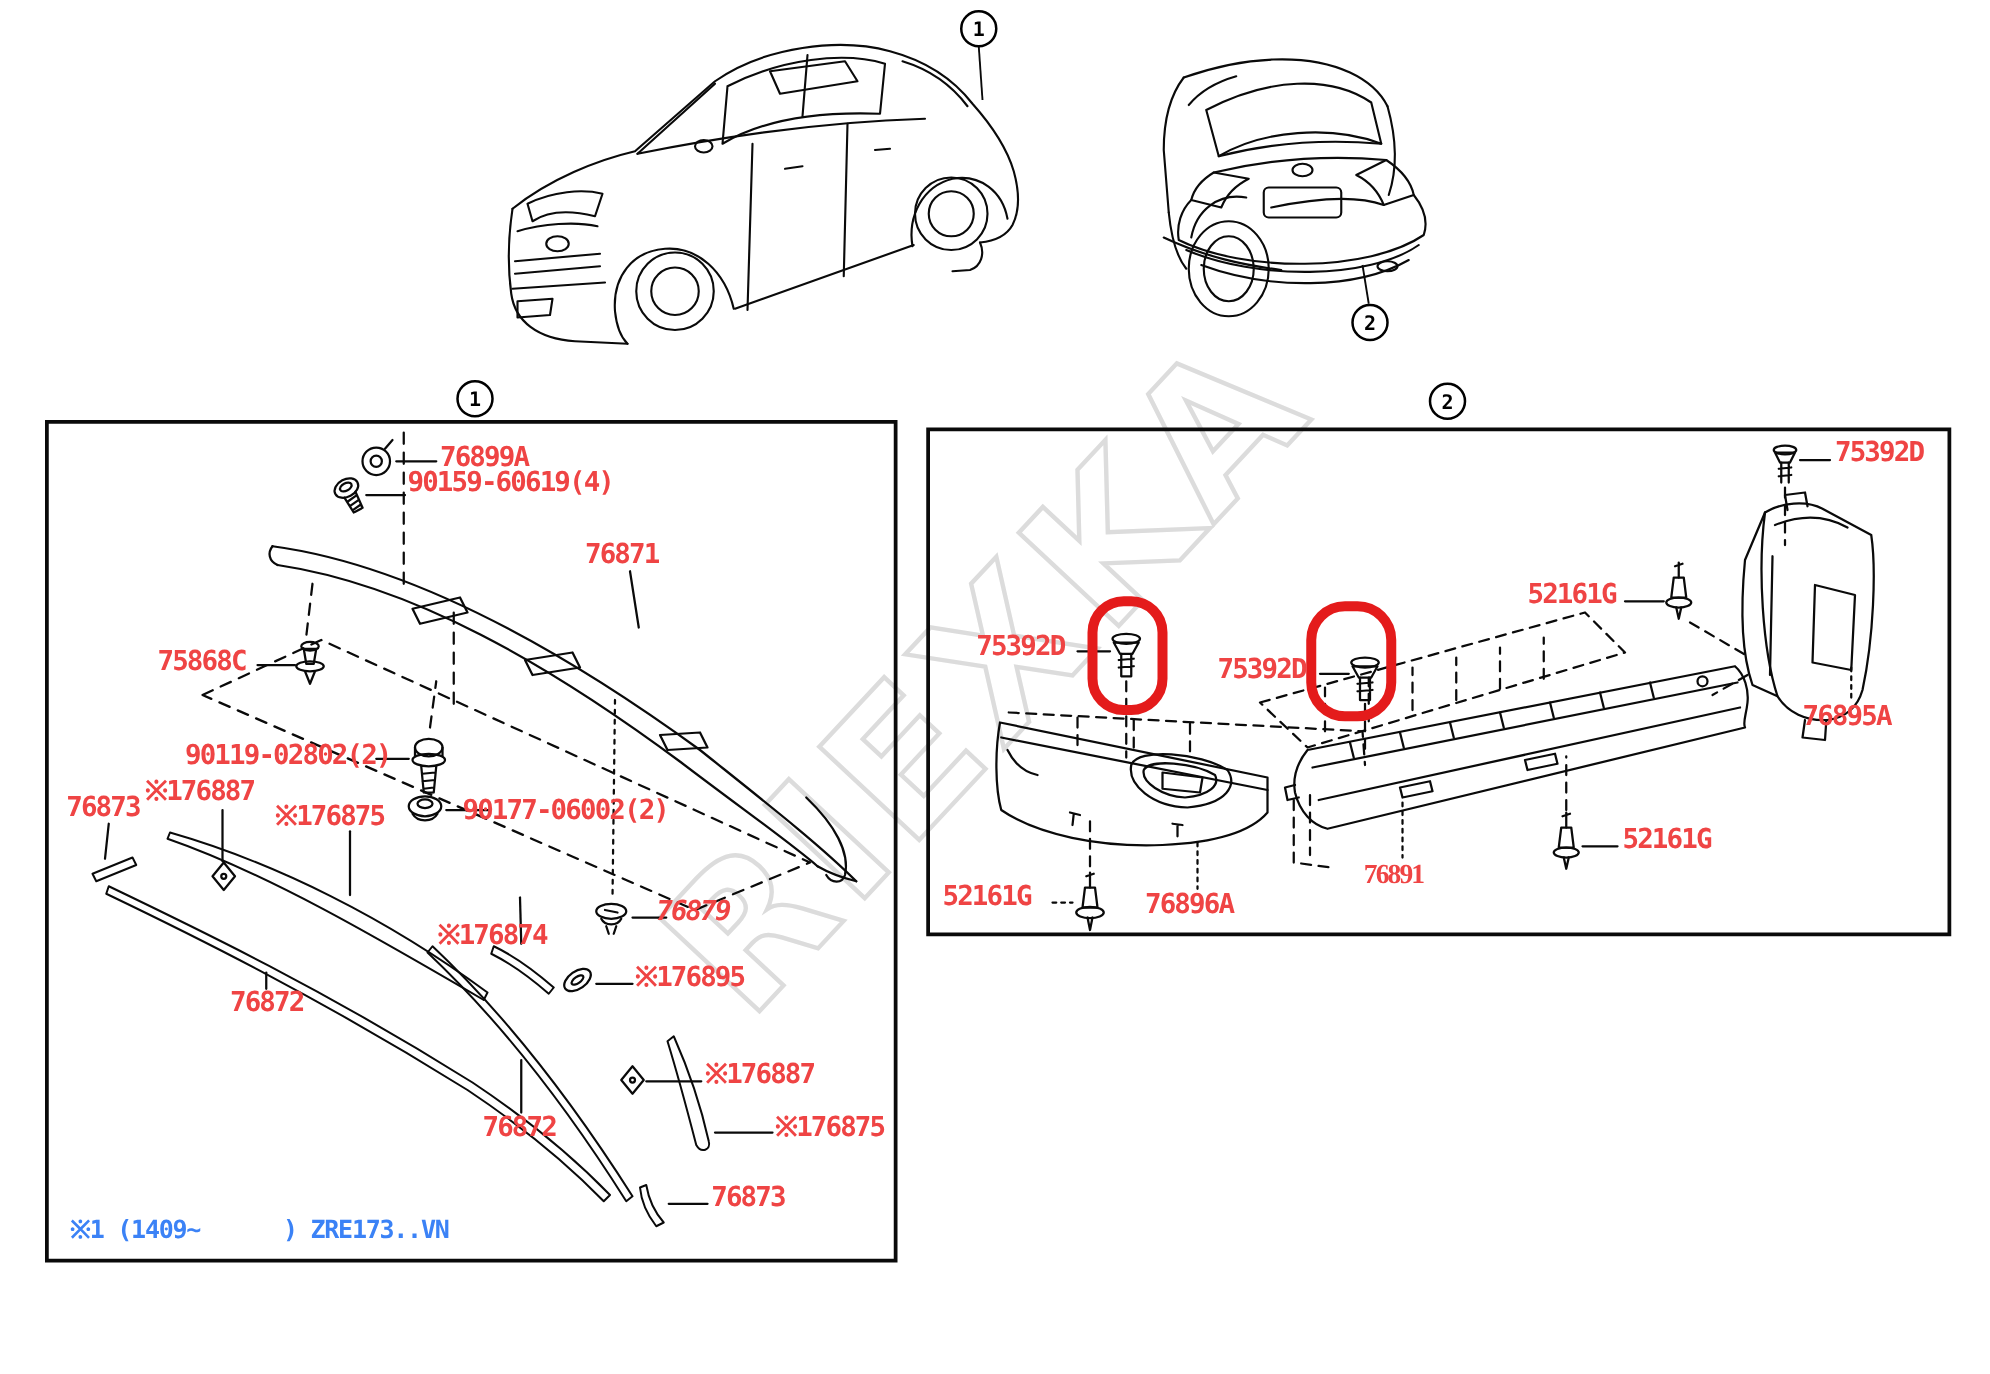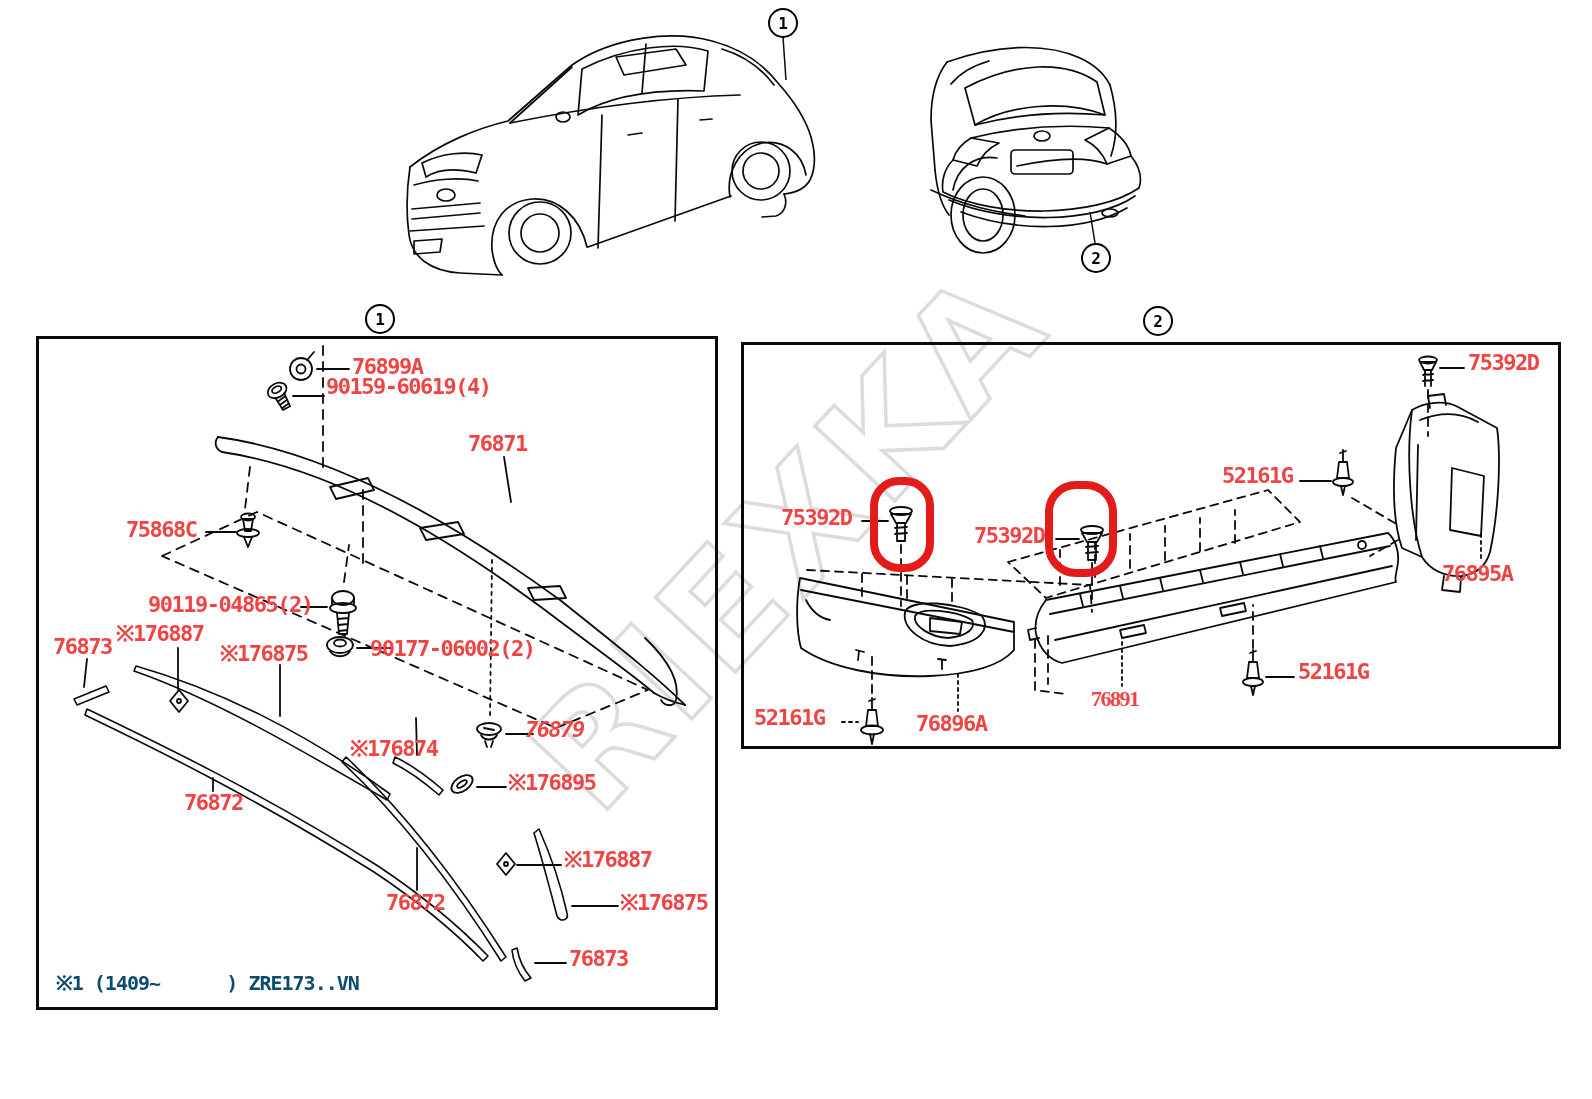--- a/index.html
+++ b/index.html
@@ -2,21 +2,21 @@
 <html><head>
 <meta charset="utf-8">
 <style>
   html,body{margin:0;padding:0;background:#fff;}
   #page{position:relative;width:1592px;height:1099px;background:#fff;overflow:hidden;
         font-family:"DejaVu Sans Mono", monospace;}
   svg{position:absolute;left:0;top:0;}
   .plabel{position:absolute;font:bold 22px "DejaVu Sans Mono", monospace;letter-spacing:-1.5px;
           color:#ef4444;white-space:pre;line-height:1;}
   .pfoot{position:absolute;font:bold 20px "DejaVu Sans Mono", monospace;letter-spacing:-1px;
-         color:#0c4a6e;white-space:pre;line-height:1;}
+         color:#3b82f6;white-space:pre;line-height:1;}
   .callout{position:absolute;width:26px;height:26px;border:2px solid #000;border-radius:50%;
            display:flex;align-items:center;justify-content:center;
            font:bold 16px "DejaVu Sans Mono", monospace;color:#000;background:#fff;}
 </style>
 </head>
 <body>
 
 <div id="page">
 
 <svg width="1592" height="1099" viewBox="0 0 1592 1099">
@@ -305,21 +305,21 @@
 
 <div class="callout" style="left:768px;top:8px;">1</div>
 <div class="callout" style="left:1081px;top:243px;">2</div>
 <div class="callout" style="left:365px;top:304px;">1</div>
 <div class="callout" style="left:1143px;top:306px;">2</div>
 
 <div class="plabel" style="left:352px;top:356px;">76899A</div>
 <div class="plabel" style="left:326px;top:376px;">90159-60619(4)</div>
 <div class="plabel" style="left:468px;top:433px;">76871</div>
 <div class="plabel" style="left:126px;top:519px;">75868C</div>
-<div class="plabel" style="left:148px;top:594px;">90119-04865(2)</div>
+<div class="plabel" style="left:148px;top:594px;">90119-02802(2)</div>
 <div class="plabel" style="left:370px;top:638px;">90177-06002(2)</div>
 <div class="plabel" style="left:53px;top:636px;">76873</div>
 <div class="plabel" style="left:116px;top:623px;">※176887</div>
 <div class="plabel" style="left:220px;top:643px;">※176875</div>
 <div class="plabel" style="left:350px;top:694px;margin-top:44px;">※176874</div>
 <div class="plabel" style="left:525px;top:719px;font-style:italic;">76879</div>
 <div class="plabel" style="left:508px;top:772px;">※176895</div>
 <div class="plabel" style="left:184px;top:792px;">76872</div>
 <div class="plabel" style="left:386px;top:892px;">76872</div>
 <div class="plabel" style="left:564px;top:849px;">※176887</div>

